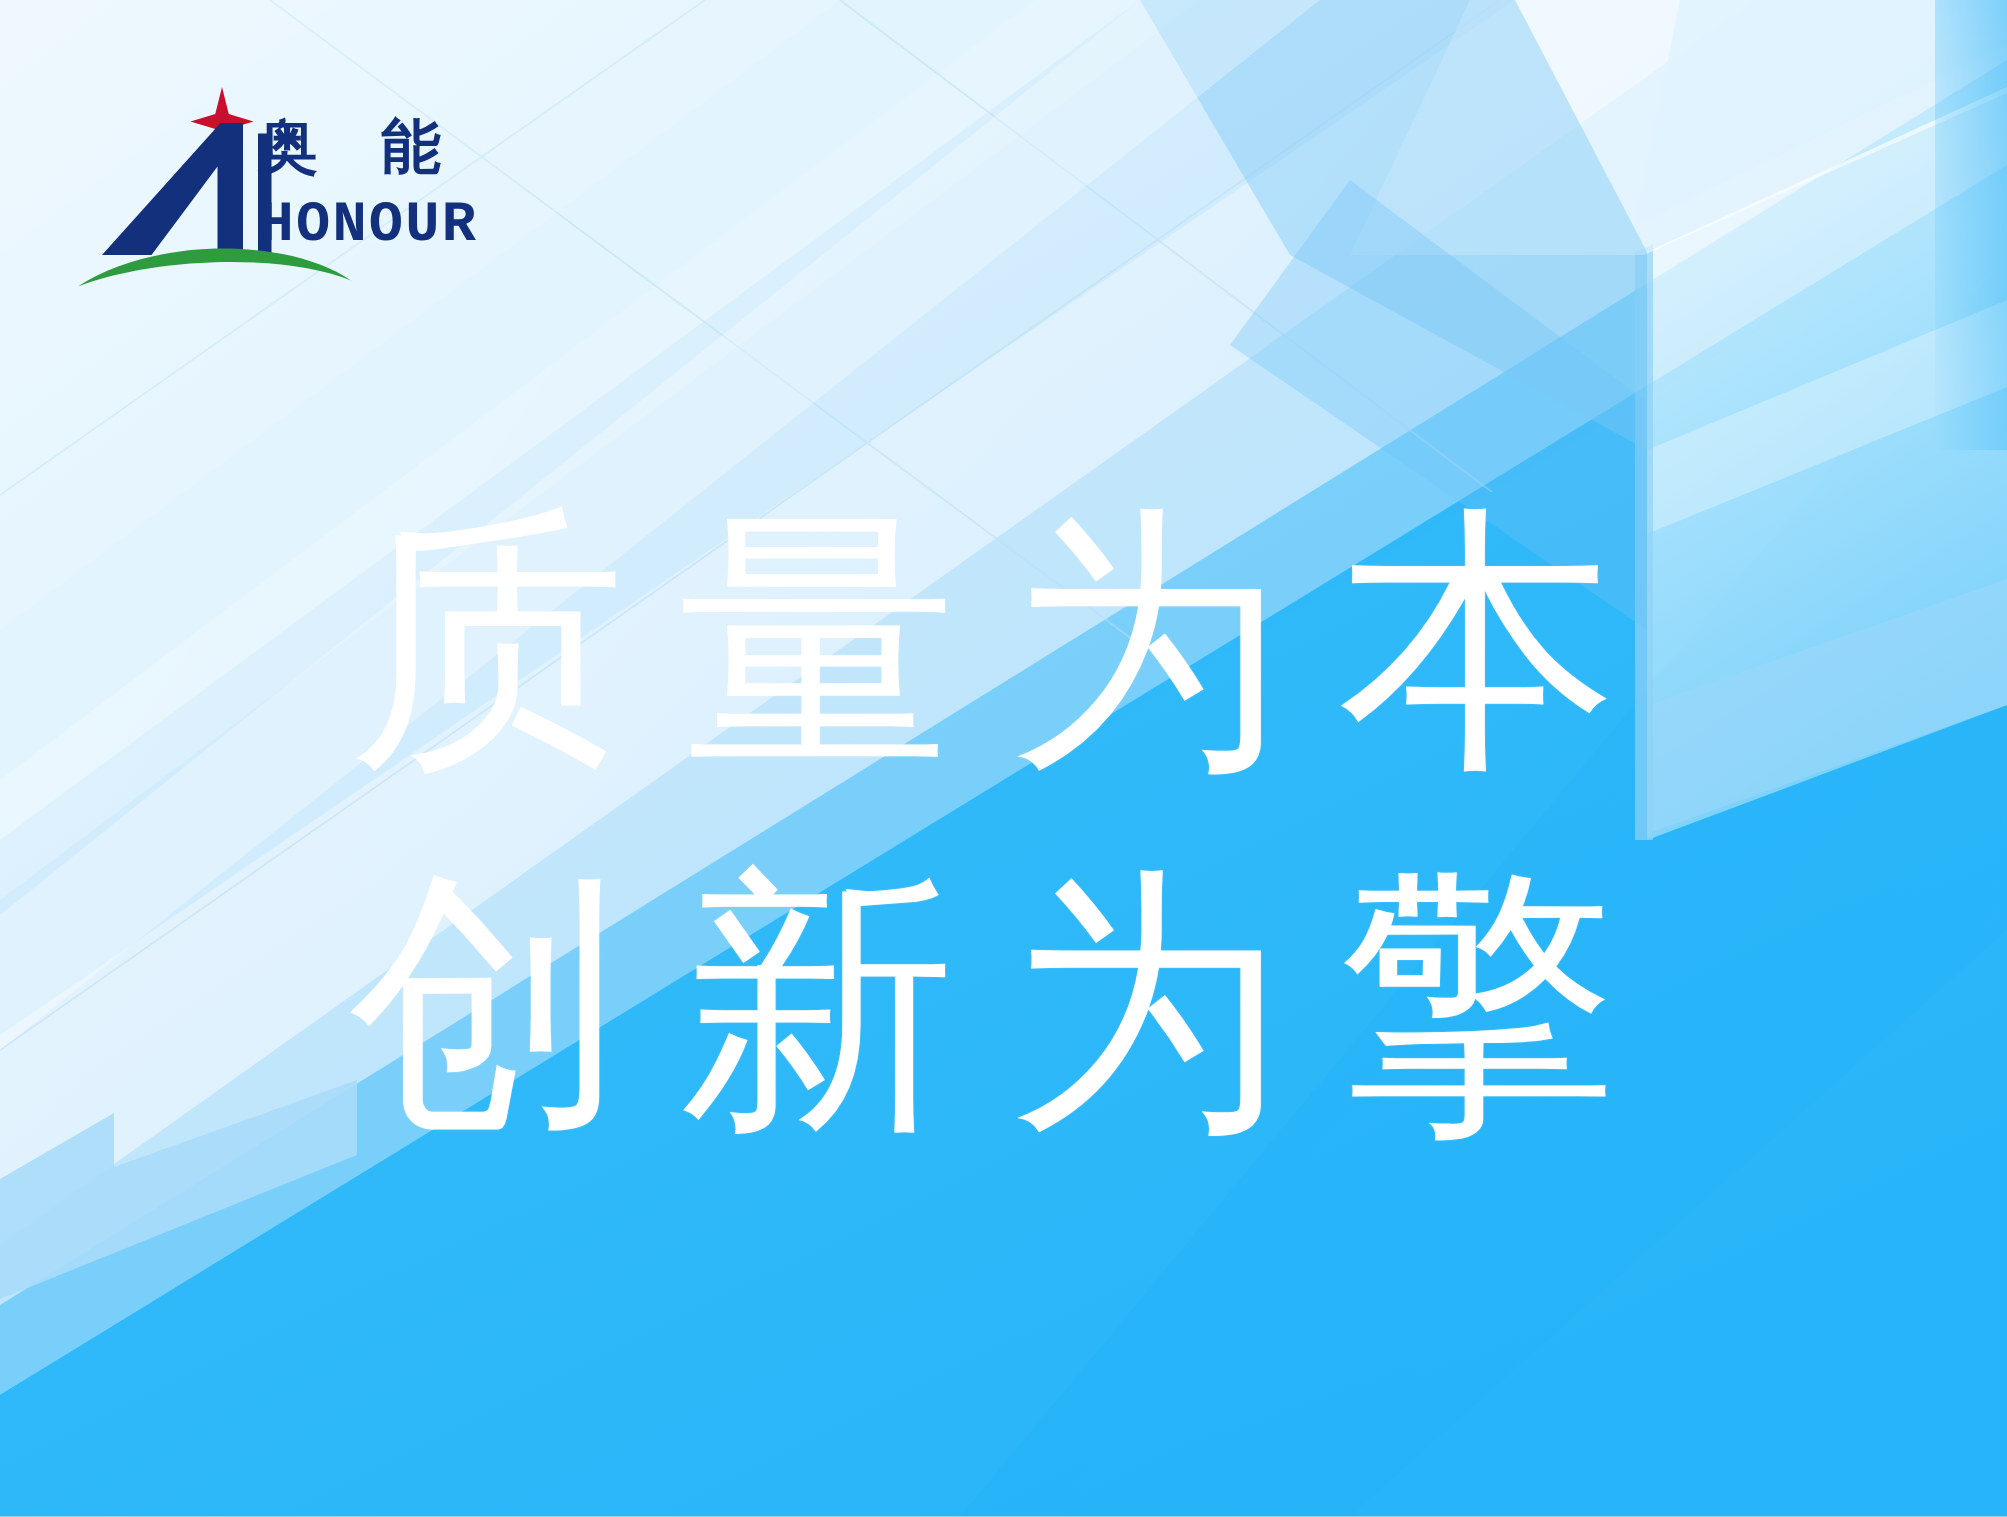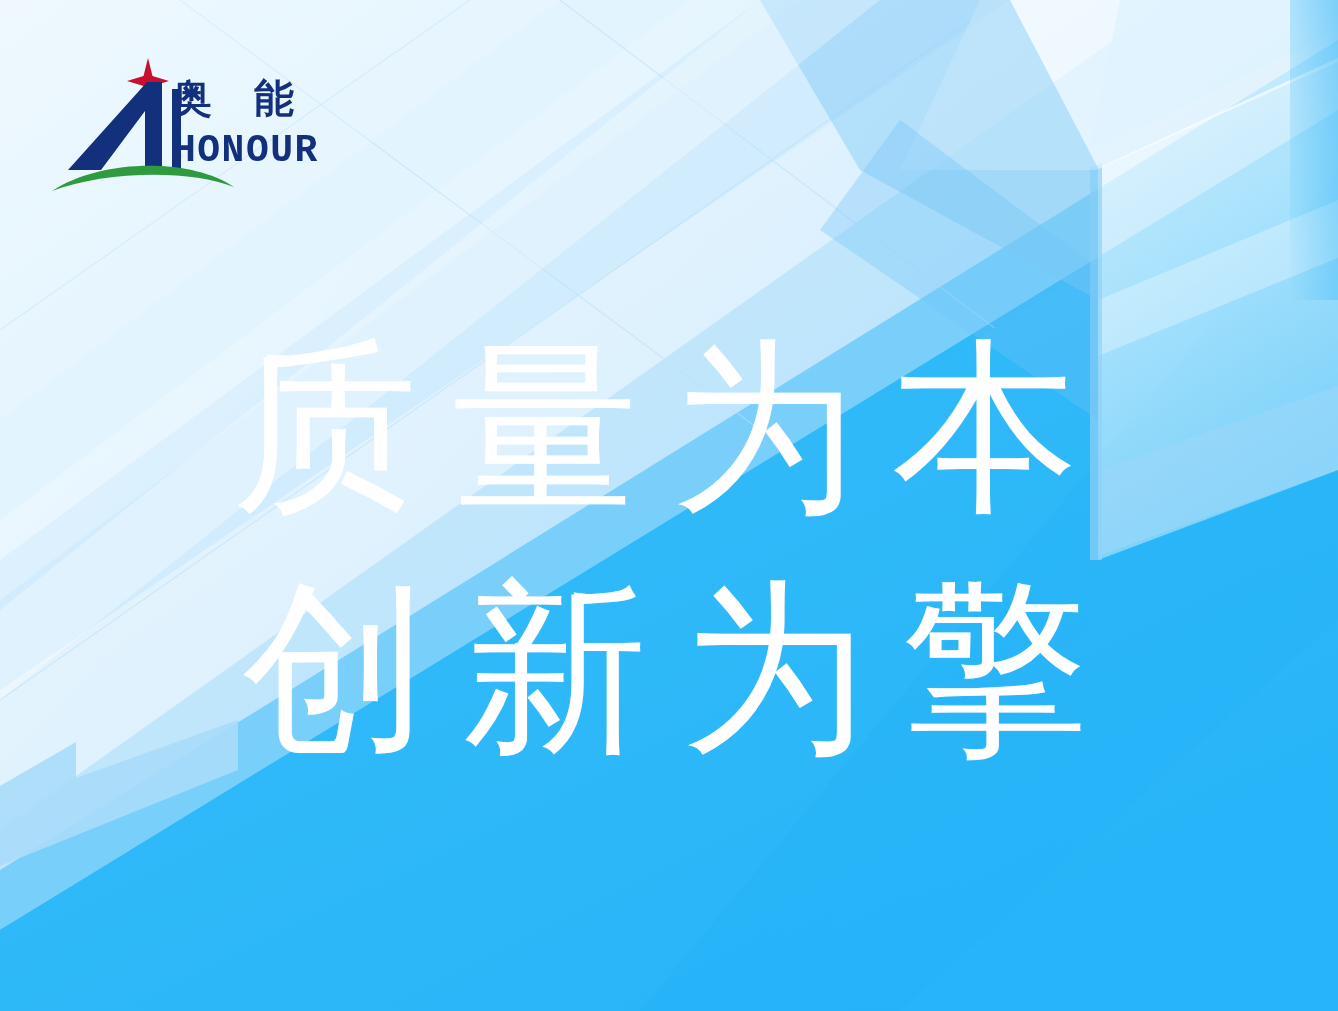--- a/index.html
+++ b/index.html
@@ -76,21 +76,20 @@
     font-size: 186px;
     font-weight: 400;
     color: #ffffff;
     line-height: 1.18;
     letter-spacing: 34px;
     white-space: nowrap;
     text-shadow: 0 0 1px rgba(255,255,255,0.35);
   }
   .headline-line.second {
     margin-top: 22px;
-    text-align: center;
   }
 </style>
 </head>
 <body>
 
 <div id="poster">
 
   <svg class="bg-svg" viewBox="0 0 1338 1011" preserveAspectRatio="none">
     <defs>
       <linearGradient id="gTop" x1="0" y1="0" x2="1" y2="1">

